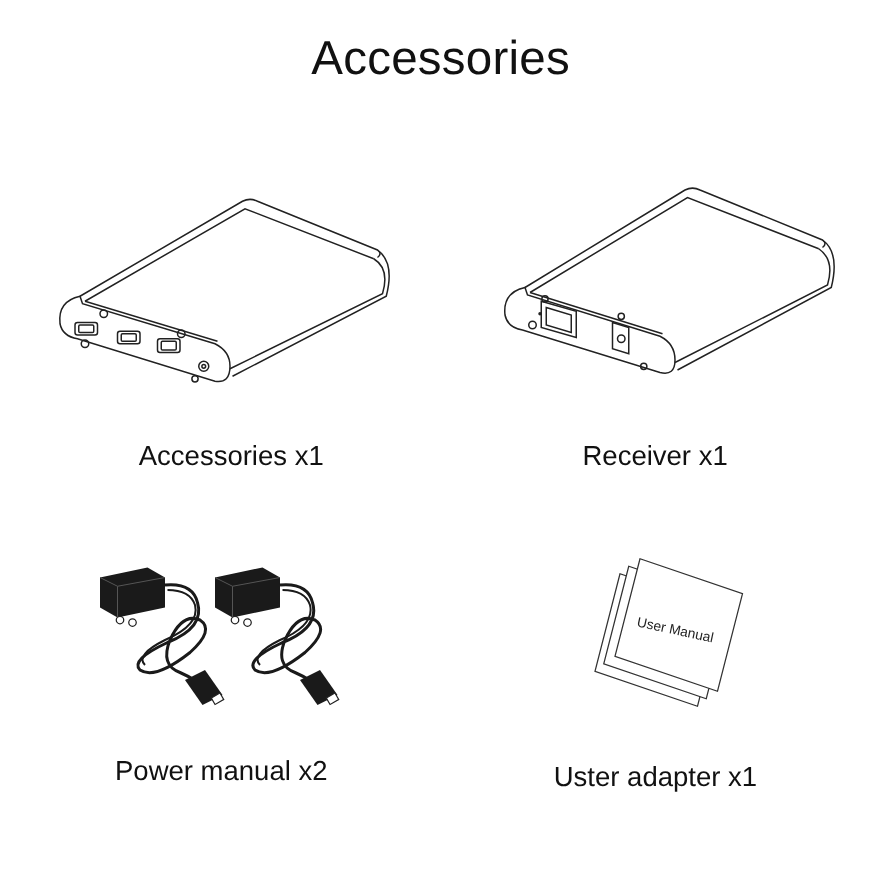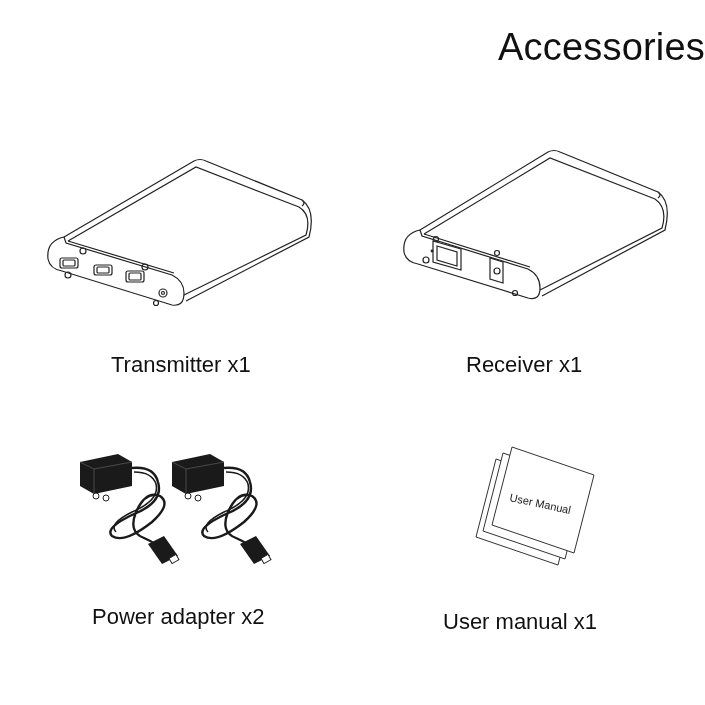--- a/index.html
+++ b/index.html
@@ -1,18 +1,18 @@
 <!DOCTYPE html>
 <html><head>
   <meta charset="utf-8">
   <style>
     html, body { margin: 0; padding: 0; background: #ffffff; }
     body { width: 705px; height: 705px; position: relative; overflow: hidden;
            font-family: "Liberation Sans", sans-serif; color: #111111; }
-    .title { position: absolute; left: 0; width: 705px; top: 26px; text-align: right;
+    .title { position: absolute; left: 0; width: 705px; top: 26px; text-align: center;
              font-size: 38px; font-weight: normal; letter-spacing: 0.2px; color: #111; }
     .label { position: absolute; font-size: 22px; color: #111; white-space: nowrap; }
     .illus { position: absolute; }
     svg { display: block; }
   </style>
 </head>
 <body>
 
 <div class="title">Accessories</div>
 
@@ -60,21 +60,21 @@
     <circle cx="97" cy="123" r="3"></circle>
 
     <circle cx="36" cy="91" r="2.5"></circle>
     <circle cx="26" cy="112" r="3"></circle>
     <circle cx="97" cy="105" r="2.5"></circle>
     <circle cx="115" cy="145" r="2.5"></circle>
     <circle cx="32" cy="103" r="0.8" fill="#222"></circle>
   </svg>
 </div>
 
-<div class="label" style="left:111px; top:352px;">Transmitter x1</div>
+<div class="label" style="left:111px; top:352px;">Accessories x1</div>
 <div class="label" style="left:466px; top:352px;">Receiver x1</div>
 
 <div class="illus" style="left:74px; top:452px;">
   <svg width="220" height="120" viewBox="0 0 220 120">
     <g id="adapter">
 
       <path d="M6 10 L44 2 L58 10 L58 34 L20 42 L6 34 Z" fill="#1a1a1a"></path>
       <path d="M6 10 L20 17 L58 10" fill="none" stroke="#555" stroke-width="0.8"></path>
       <path d="M20 17 L20 42" stroke="#555" stroke-width="0.8"></path>
 
@@ -93,14 +93,14 @@
 
 <div class="illus" style="left:466px; top:445px;">
   <svg width="140" height="125" viewBox="0 0 140 125" fill="#fff" stroke="#333" stroke-width="1">
     <path d="M30 14 L10 92 L92 120 L112 42 Z"></path>
     <path d="M37 8 L17 86 L99 114 L119 36 Z"></path>
     <path d="M46 2 L26 80 L108 108 L128 30 Z"></path>
     <text x="0" y="0" fill="#222" stroke="none" font-family="Liberation Sans, sans-serif" font-size="11" transform="translate(43 56) rotate(12)">User Manual</text>
   </svg>
 </div>
 
-<div class="label" style="left:92px; top:604px;">Power adapter x2</div>
-<div class="label" style="left:443px; top:609px;">User manual x1</div>
+<div class="label" style="left:92px; top:604px;">Power manual x2</div>
+<div class="label" style="left:443px; top:609px;">Uster adapter x1</div>
 
 </body></html>

